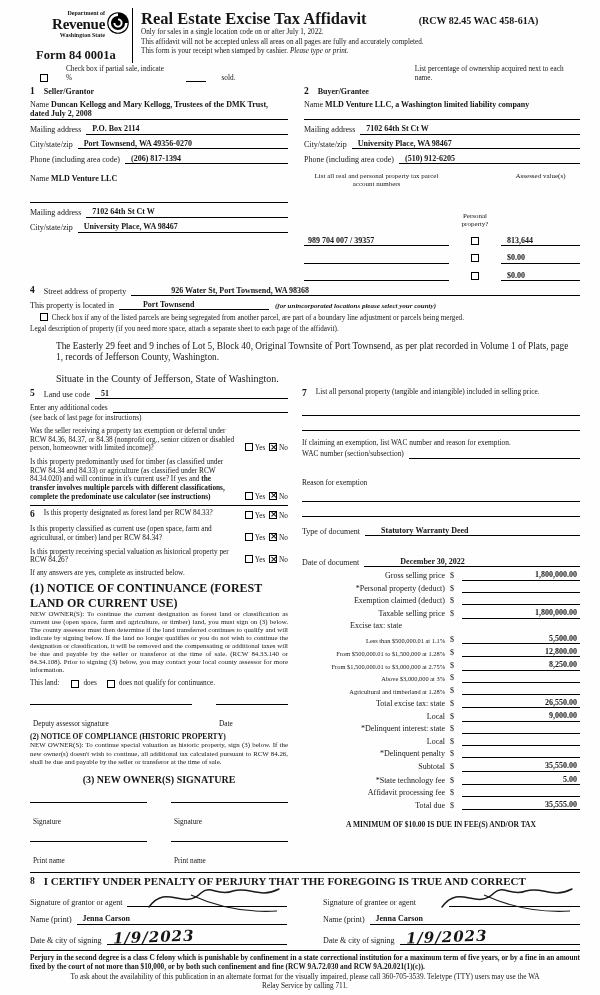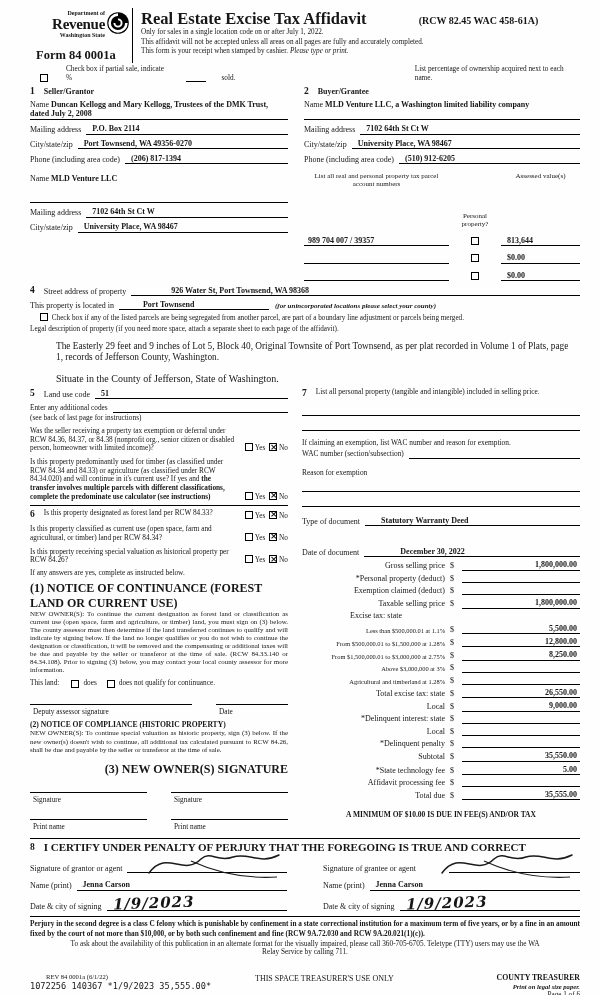--- a/index.html
+++ b/index.html
@@ -62,23 +62,23 @@
 
   
   .main{display:flex;gap:14px;margin-top:3px;}
   .q{display:flex;margin-top:5px;font-size:7.3px;}
   .qt{flex:1;padding-right:2px;}
   .sec6{border-top:1px solid #000;margin-top:4px;padding-top:2px;}
   .notice-title{font-weight:bold;font-size:12px;margin-top:4px;}
   .notice-body{font-size:6.9px;line-height:1.17;text-align:justify;}
   .thisland{margin-top:5px;font-size:7.3px;display:flex;align-items:center;gap:2px;}
   .sig2{display:flex;gap:24px;margin-top:16px;}
-  .sigslot{flex:1;border-top:1px solid #000;font-size:7.3px;padding-left:3px;padding-top:3px;}
+  .sigslot{flex:1;border-top:1px solid #000;font-size:7.3px;padding-left:3px;padding-top:15px;}
   .sigslot.date{flex:0 0 72px;}
-  .center-b{font-weight:bold;text-align:right;margin-top:8px;font-size:12px;}
+  .center-b{font-weight:bold;text-align:center;margin-top:8px;font-size:10px;}
 
   
   .blankline{border-bottom:1px solid #000;height:11px;}
   .taxtable{margin-top:2px;}
   .trow{display:flex;align-items:flex-end;margin-top:2.8px;}
   .tlbl{flex:1;text-align:right;padding-right:5px;white-space:nowrap;}
   .tdol{width:12px;}
   .tamt{width:118px;flex:none;text-align:right;font-weight:bold;border-bottom:1px solid #000;min-height:9.5px;padding-right:3px;}
   .taxtable > div:nth-of-type(5) .tdol,.taxtable > div:nth-of-type(5) .tamt{visibility:hidden;}
   .taxtable > div:nth-of-type(5) .tlbl{padding-right:48px;}
@@ -327,21 +327,21 @@
         <span style="font-size:7.4px;">List all personal property (tangible and intangible) included in selling price.</span>
       </div>
       <div class="blankline" style="margin-top:6px;"></div>
       <div class="blankline" style="margin-top:4px;"></div>
 
       <div style="font-size:7.4px;margin-top:8px;">If claiming an exemption, list WAC number and reason for exemption.</div>
       <div class="frow" style="font-size:7.4px;margin-top:2px;">
         <span class="lbl">WAC number (section/subsection)</span>
         <span class="fv"></span>
       </div>
-      <div style="font-size:7.4px;margin-top:10px;">Reason for exemption</div>
+      <div style="font-size:7.4px;margin-top:20px;">Reason for exemption</div>
       <div class="blankline" style="margin-top:3px;"></div>
       <div class="blankline" style="margin-top:4px;"></div>
 
       <div class="frow" style="margin-top:9px;">
         <span class="lbl">Type of document</span>
         <span class="fv" style="padding-left:16px;">Statutory Warranty Deed</span>
       </div>
       <div class="frow" style="margin-top:21px;">
         <span class="lbl">Date of document</span>
         <span class="fv" style="padding-left:36px;">December 30, 2022</span>
@@ -515,21 +515,21 @@
           <span class="lbl">Date &amp; city of signing</span>
           <span class="fv"><span class="hw">1/9/2023</span></span>
         </div>
       </div>
     </div>
   </div>
 
   <div class="perjury">
     <span>Perjury in the second degree</span><span> is a class C felony which is punishable by confinement in a state correctional institution for a maximum term of five years, or by a fine in an amount fixed by the court of not more than $10,000, or by both such confinement and fine (RCW 9A.72.030 and RCW 9A.20.021(1)(c)).</span>
   </div>
-  <div class="access">To ask about the availability of this publication in an alternate format for the visually impaired, please call 360-705-6705. Teletype (TTY) users may use the WA Relay Service by calling 711.</div>
+  <div class="access">To ask about the availability of this publication in an alternate format for the visually impaired, please call 360-705-3539. Teletype (TTY) users may use the WA Relay Service by calling 711.</div>
 
   <div class="foot">
     <div class="f-left">
       <div class="f-rev">REV 84 0001a (6/1/22)</div>
       <div class="f-stamp">1072256 140367 *1/9/2023 35,555.00*</div>
     </div>
     <div class="f-center">THIS SPACE TREASURER'S USE ONLY</div>
     <div class="f-right">
       <div class="b">COUNTY TREASURER</div>
       <div class="f-legal">Print on legal size paper.</div>

